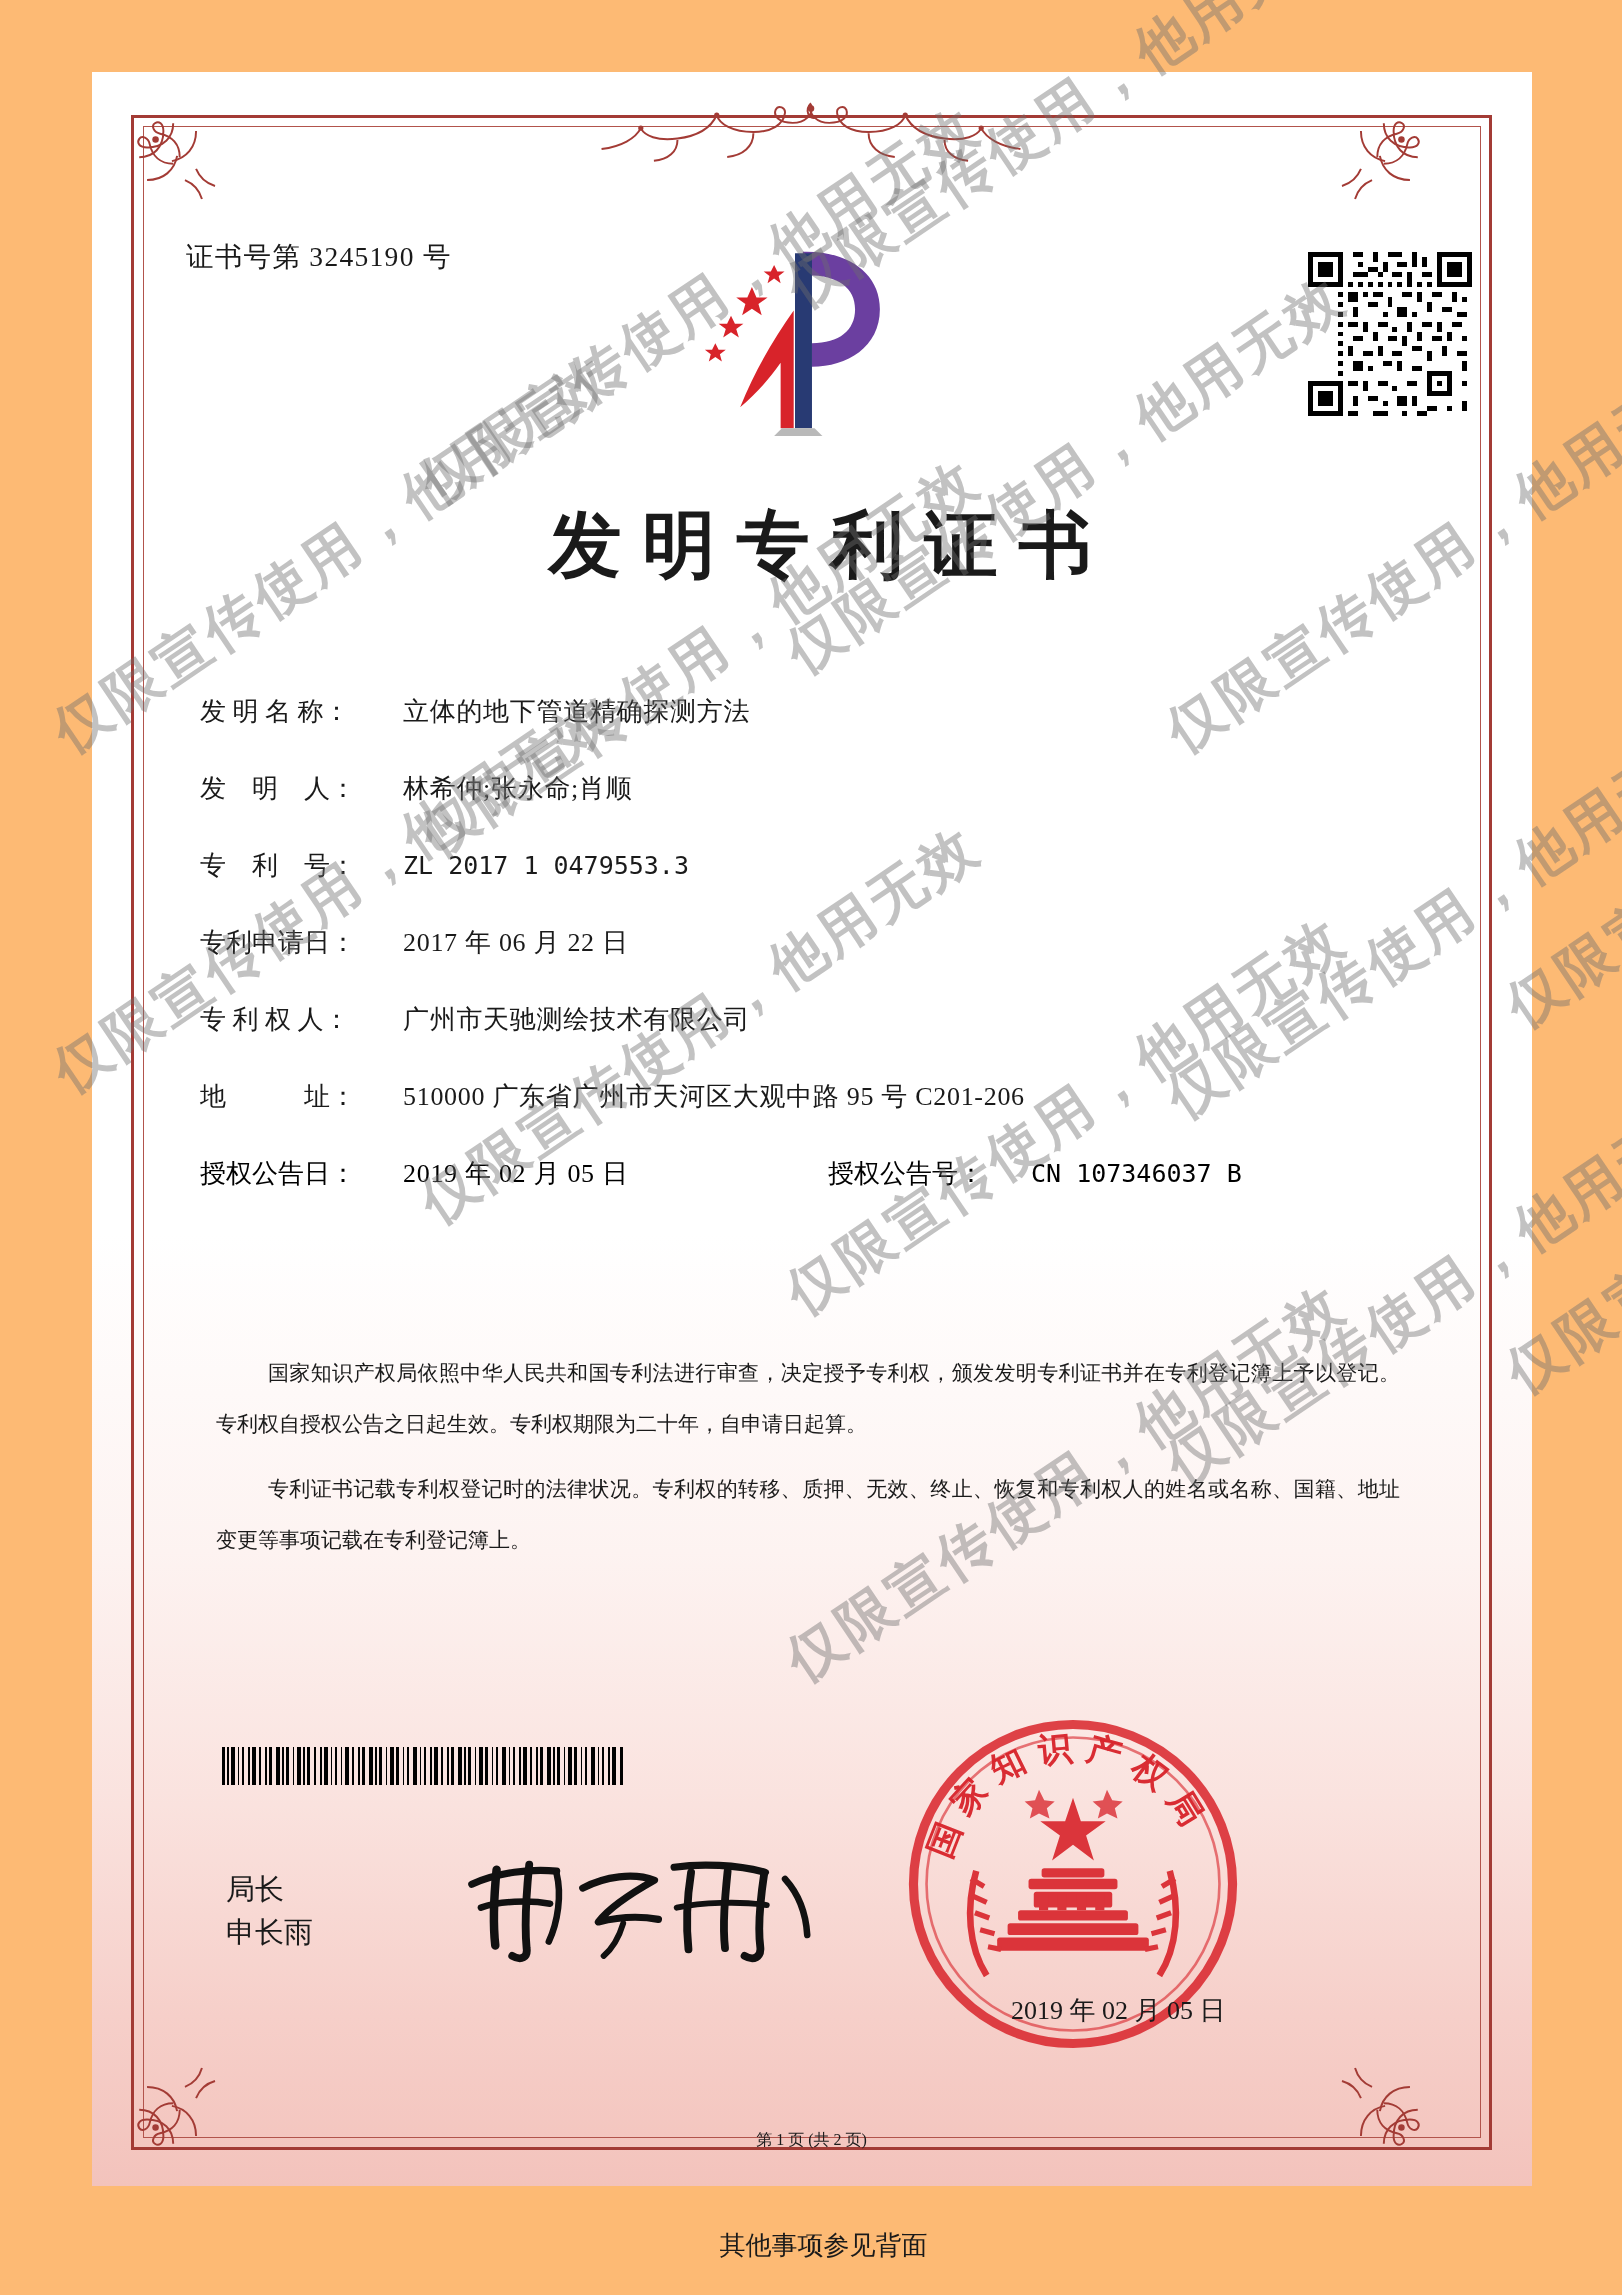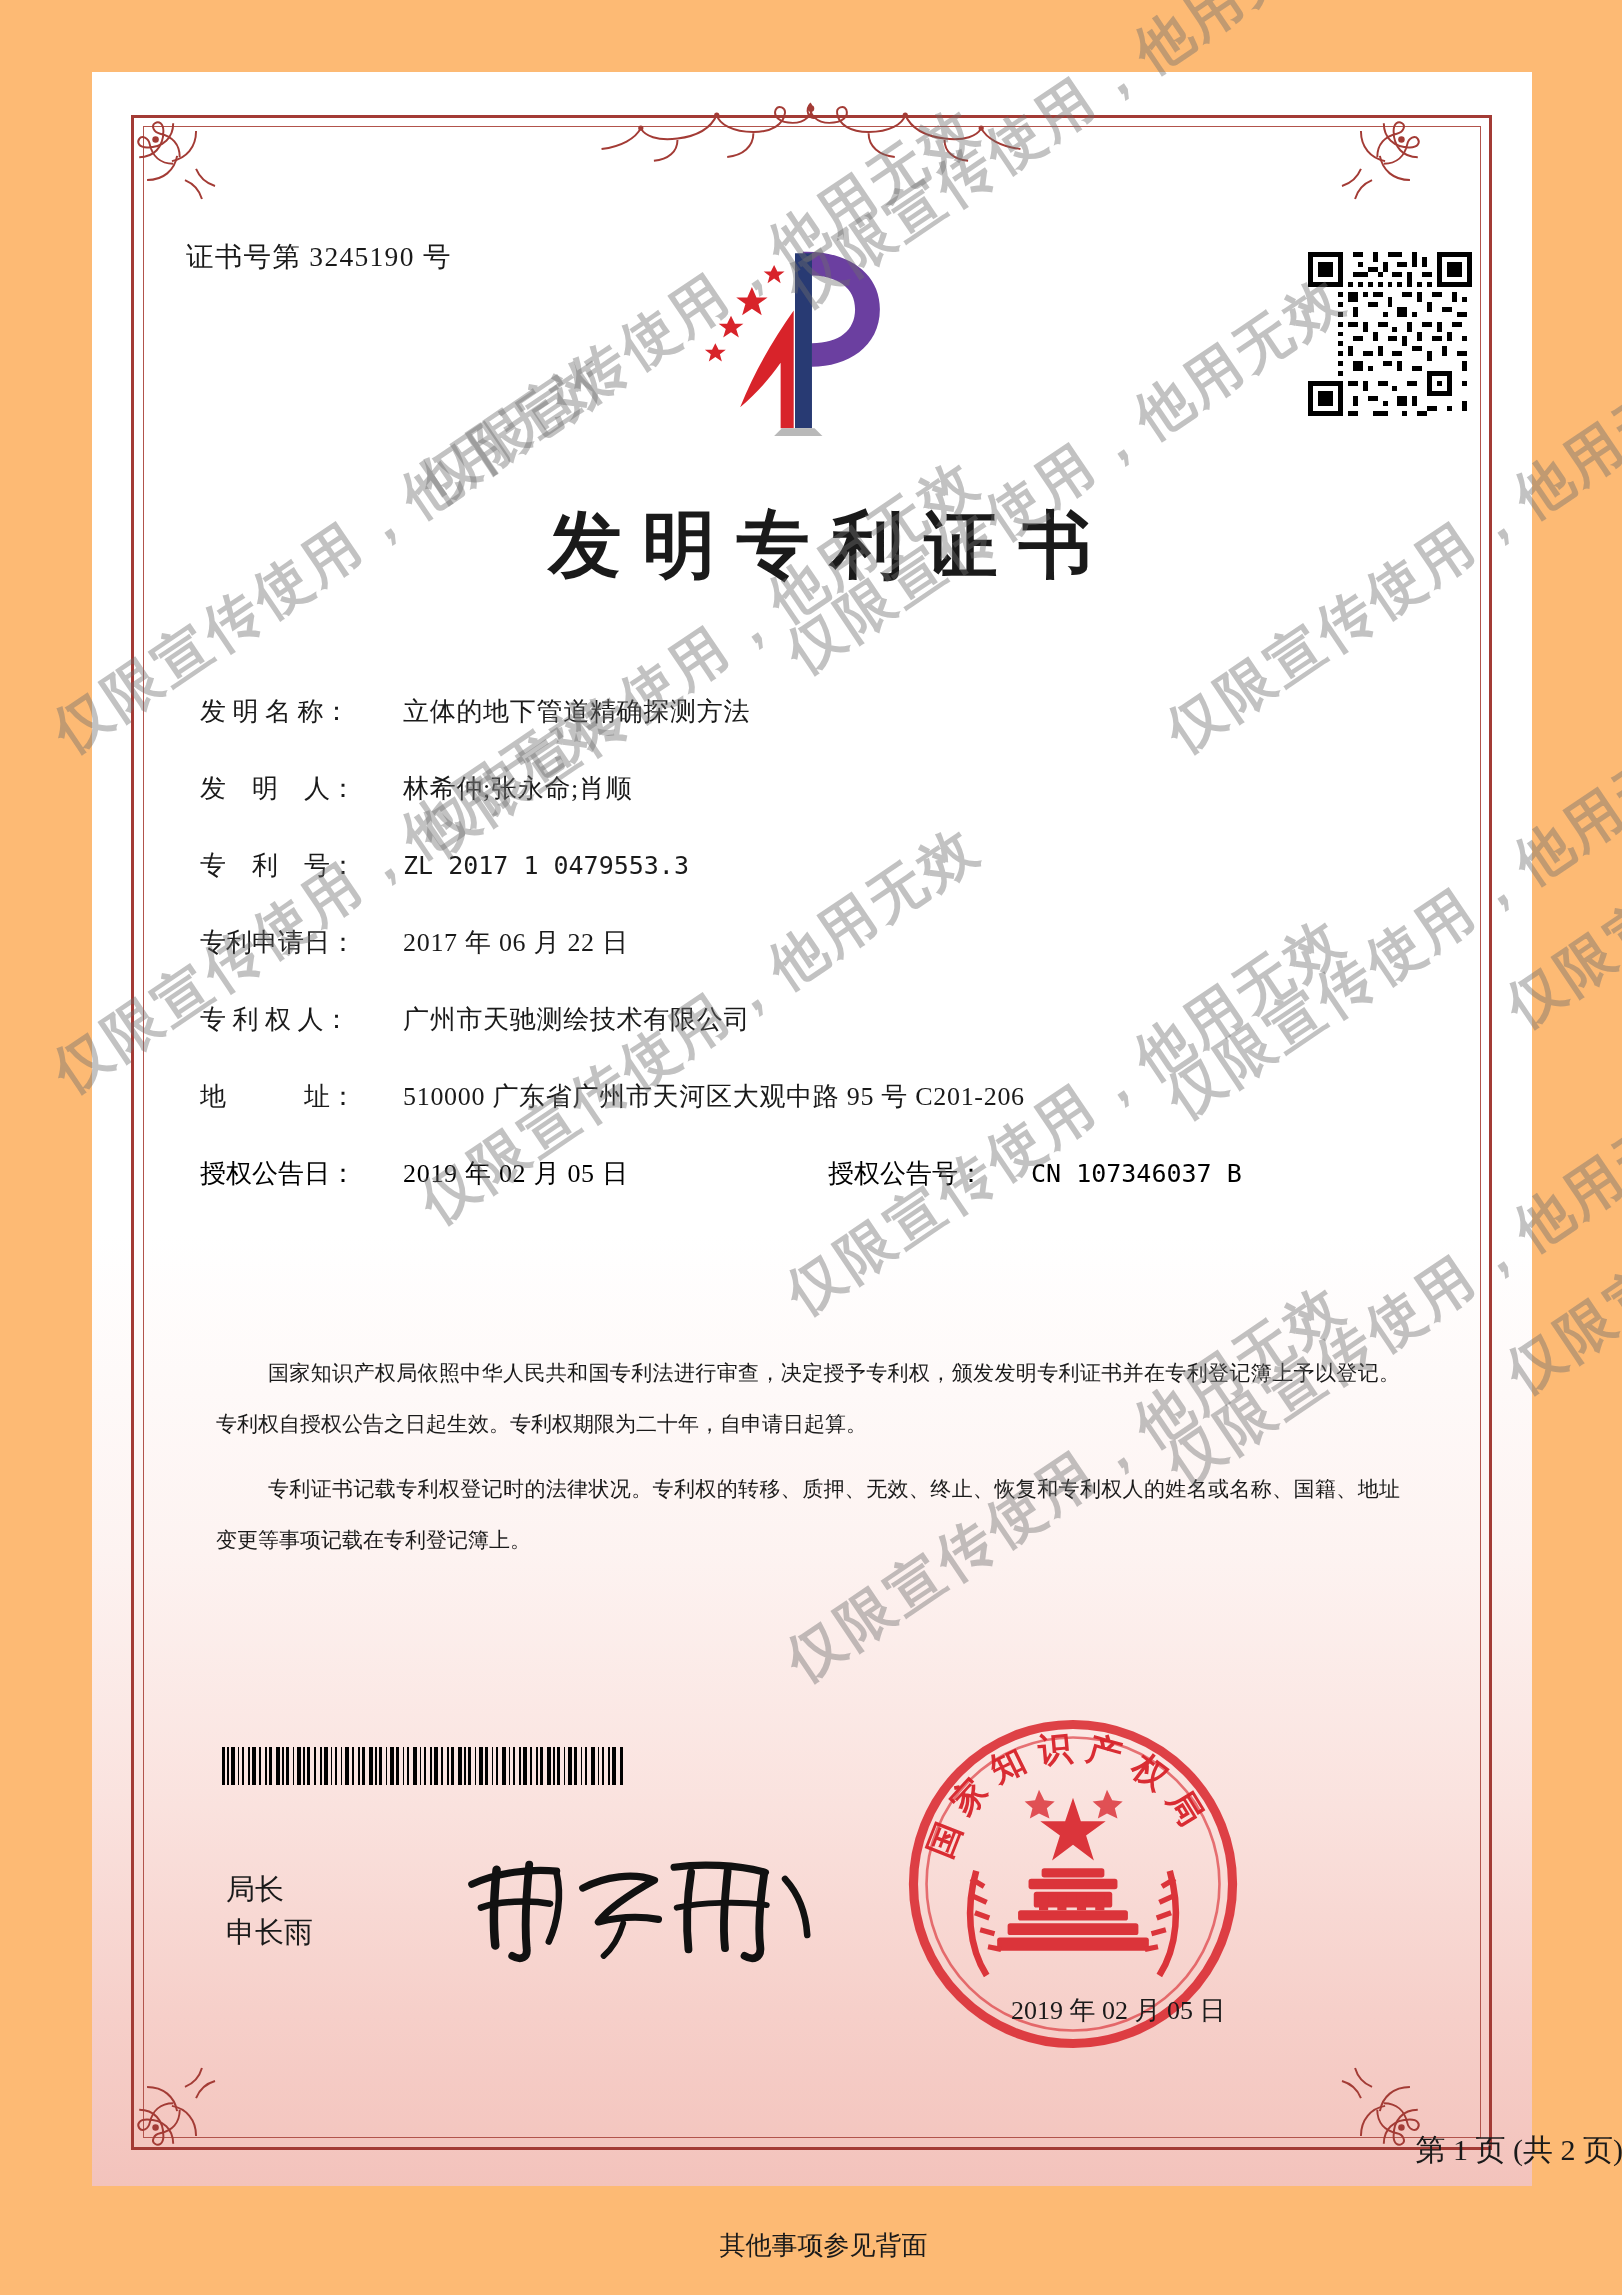--- a/index.html
+++ b/index.html
@@ -204,22 +204,22 @@
     font-size: 26px;
     color: #1a1a1a;
     white-space: nowrap;
   }
 
   
   .page-num {
     position: absolute;
     left: 0; right: 0;
     top: 2130px;
-    text-align: right;
-    font-size: 30px;
+    text-align: center;
+    font-size: 16px;
     color: #1a1a1a;
   }
   .footer-note {
     position: absolute;
     left: 0; right: 0;
     top: 2228px;
     text-align: center;
     font-size: 26px;
     color: #1a1a1a;
     margin-left: 24px;

